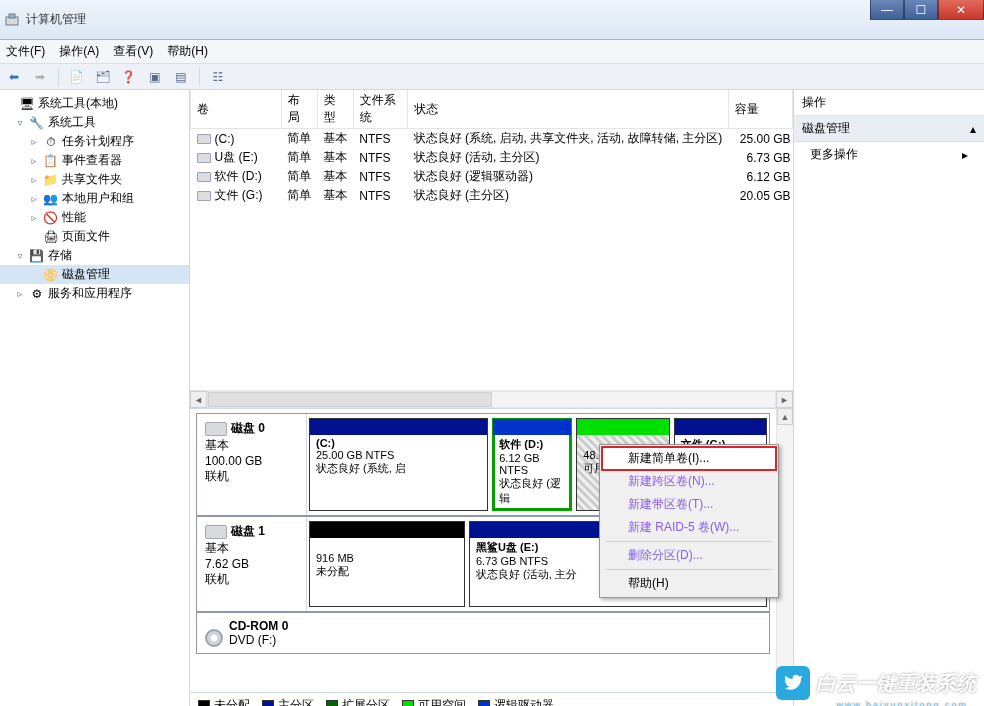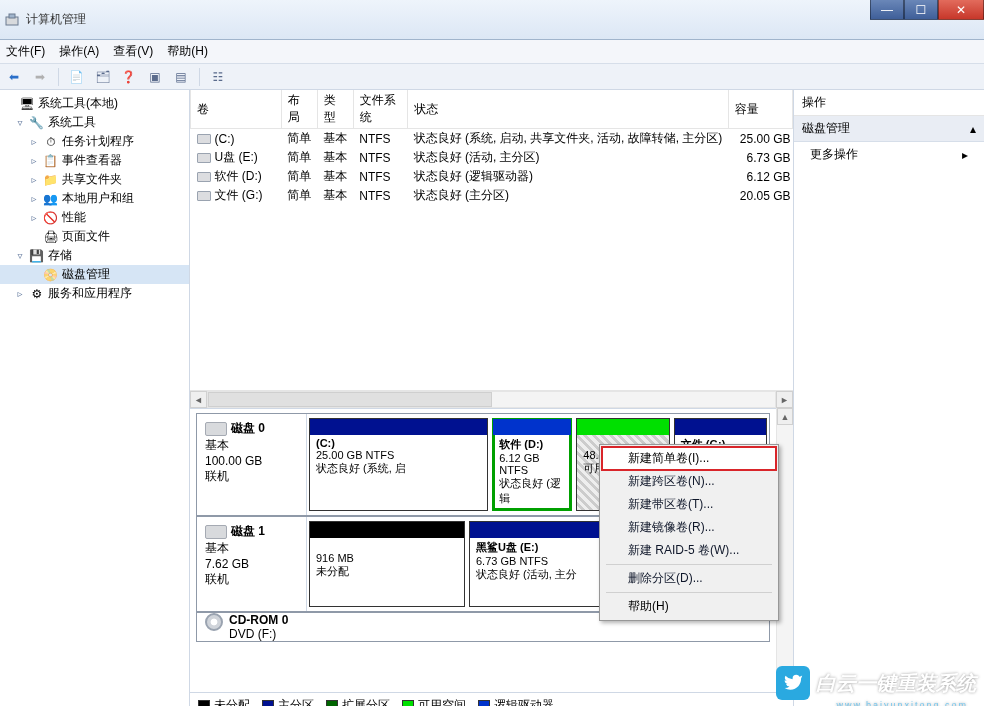--- a/index.html
+++ b/index.html
@@ -60,35 +60,35 @@
 .part .header { position: absolute; top: 0; left: 0; right: 0; height: 16px; }
 .hdr-navy { background: #001190; }
 .hdr-black { background: #000; }
 .hdr-blue { background: #0033cc; }
 .hdr-green-lime { background: #00e000; }
 .sel-part { outline: 3px solid #00a000; outline-offset: -3px; }
 .hatched {
   background: repeating-linear-gradient(45deg, #eee 0, #eee 3px, #ccc 3px, #ccc 6px);
 }
 .part b { font-weight: bold; }
-.cd-row { border:1px solid #8f99a8; padding:0 8px; font-size:12px; display:flex; align-items:flex-start; margin-bottom:6px; }
+.cd-row { border:1px solid #8f99a8; padding:6px 8px; font-size:12px; display:flex; align-items:flex-end; margin-bottom:6px; }
 .cd-row .cdicon { width:18px; height:18px; border:2px solid #9aa3b0; border-radius:50%; margin-right:6px; background: radial-gradient(circle,#fff 35%,#d0d4da 36%); }
 
 .legend { height: 26px; border-top:1px solid #cfd8e5; display:flex; align-items:center; font-size:12px; padding:0 8px; gap:12px; }
 .legend .sw { width:12px; height:12px; display:inline-block; margin-right:4px; border:1px solid #333; vertical-align:middle; }
 
 
 .right-pane .hdr { padding:4px 8px; border-bottom:1px solid #e5e5e5; }
 .right-pane .section { background:#e9edf4; padding:4px 8px; border-bottom:1px solid #d6dee9; display:flex; justify-content:space-between; align-items:center; }
 .right-pane .action { padding:4px 16px; display:flex; justify-content:space-between; align-items:center; }
 
 
 .context-menu { position: absolute; left: 599px; top: 444px; width: 180px; background:#f0f0f0; border:1px solid #979797; box-shadow:2px 2px 4px rgba(0,0,0,.3); font-size:12px; padding:2px; z-index:100; }
 .context-menu .item { padding:3px 10px 3px 26px; cursor:default; }
-.context-menu .item.disabled { color:#0f172a; }
+.context-menu .item.disabled { color:#8b5cf6; }
 .context-menu .item.highlighted { outline:2px solid #d9252a; outline-offset:-1px; background:#fff; }
 .context-menu hr { border:none; border-top:1px solid #d0d0d0; margin:2px 4px; }
 
 
 .watermark { position:absolute; right:8px; bottom:6px; font-size:20px; font-weight:bold; font-style:italic; color:#fff; text-shadow:0 0 3px rgba(0,0,0,.4); display:flex; align-items:center; gap:6px; }
 .watermark .logo { width:34px; height:34px; background:#2aa9e0; border-radius:6px; display:flex; align-items:center; justify-content:center; }
 .watermark .sub { position:absolute; right:8px; bottom:-10px; font-size:9px; letter-spacing:2px; color:#77c8ef; font-weight:normal; font-style:normal; }
 
 
 .vscroll { width:17px; background:#f4f4f4; border-left:1px solid #e5e5e5; display:flex; flex-direction:column; }
@@ -345,21 +345,20 @@
       <span>更多操作</span>
       <span>▸</span>
     </div>
   </div>
 </div>
 
 <div class="context-menu">
   <div class="item highlighted">新建简单卷(I)...</div>
   <div class="item disabled">新建跨区卷(N)...</div>
   <div class="item disabled">新建带区卷(T)...</div>
-  <div class="item disabled">新建镜像卷(R)...</div>
   <div class="item disabled">新建 RAID-5 卷(W)...</div>
   <hr>
   <div class="item disabled">删除分区(D)...</div>
   <hr>
   <div class="item">帮助(H)</div>
 </div>
 
 <div class="watermark">
   <div class="logo">
     <svg width="20" height="20" viewBox="0 0 24 24">

